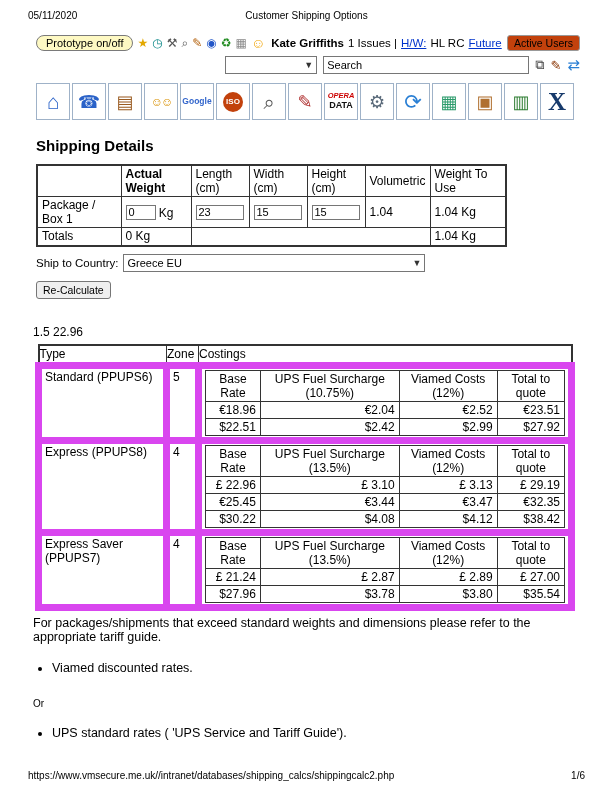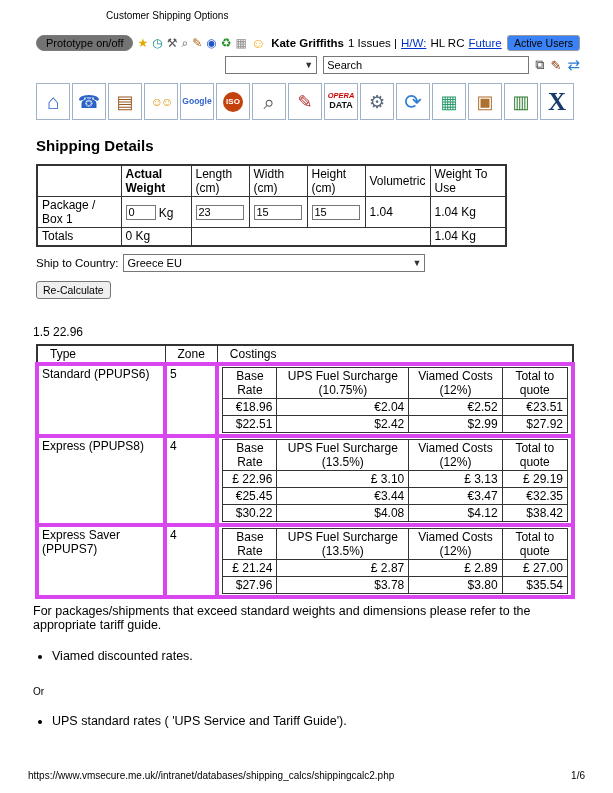--- a/index.html
+++ b/index.html
@@ -9,34 +9,34 @@
     font-family: "Liberation Sans", sans-serif;
     font-size: 12px; color: #000;
     position: relative; overflow: hidden;
   }
   .print-header { display: flex; align-items: baseline; padding: 10px 28px 0 28px; font-size: 10px; }
   .print-header .ph-left { flex: 1; text-align: left; }
   .print-header .ph-center { flex: 1; text-align: center; white-space: nowrap; }
   .print-header .ph-right { flex: 1; }
 
   .topbar { display: flex; align-items: center; gap: 4px; margin: 14px 33px 0 36px; font-size: 11.5px; white-space: nowrap; }
-  .proto-btn { border: 1px solid #7a7a7a; border-radius: 9px; background: #737373; padding: 1px 9px; font-size: 11px; cursor: pointer; }
+  .proto-btn { border: 1px solid #7a7a7a; border-radius: 9px; background: #fef9c3; padding: 1px 9px; font-size: 11px; cursor: pointer; }
   .tb-icon { font-size: 12px; line-height: 1; }
   .i-star { color: #e3a800; }
   .i-clock { color: #1b8f8f; }
   .i-tools { color: #555; }
   .i-mag { color: #666; }
   .i-pencil { color: #b05a00; }
   .i-globe { color: #2256c8; }
   .i-recycle { color: #1d8a1d; }
   .i-grid { color: #8a8a8a; }
   .i-smiley { color: #f0a200; font-size: 14px; }
   .user-name { font-weight: bold; margin-left: 2px; }
   .link { color: #0033cc; text-decoration: underline; cursor: pointer; }
-  .active-users-btn { margin-left: auto; border: 1px solid #999; background: #3b82f6; border-radius: 3px; padding: 1px 6px; font-size: 10.5px; cursor: pointer; }
+  .active-users-btn { margin-left: auto; border: 1px solid #999; background: #c2410c; border-radius: 3px; padding: 1px 6px; font-size: 10.5px; cursor: pointer; }
 
   .search-row { display: flex; align-items: center; justify-content: flex-end; gap: 6px; margin: 5px 33px 0 0; }
   .fake-select { border: 1px solid #767676; background: #fff; height: 18px; display: flex; align-items: center; justify-content: space-between; padding: 0 3px; font-size: 11px; cursor: pointer; }
   .quick-select { width: 92px; }
   .sel-arrow { font-size: 9px; color: #333; }
   .search-input { width: 206px; height: 18px; border: 1px solid #767676; font-size: 11px; padding: 0 3px; font-family: "Liberation Sans", sans-serif; }
   .sm-icon { font-size: 13px; cursor: pointer; }
   .i-ext { color: #444; }
   .i-compose { color: #883300; }
   .i-sync { color: #2a7fd4; font-size: 15px; }
@@ -75,22 +75,22 @@
   .w-small { width: 30px; }
   .w-dim { width: 48px; }
 
   .ship-to-row { display: flex; align-items: center; gap: 5px; margin: 7px 0 0 36px; font-size: 11.5px; }
   .country-select { width: 302px; font-size: 11px; }
   .recalc-btn { margin: 9px 0 0 36px; border: 1px solid #767676; background: #efefef; border-radius: 3px; padding: 2px 6px; font-size: 10.5px; cursor: pointer; }
 
   .debug-text { margin: 26px 0 5px 33px; font-size: 12px; }
 
   .cost-table { margin-left: 35px; width: 540px; border: 2px solid #333; }
-  .cost-table > thead th { border: 1px solid #333; text-align: left; font-weight: normal; padding: 1px 12px; height: 16px; }
-  .cost-table > tbody > tr > td { border: 4px solid #d946ef; vertical-align: top; padding: 1px 3px; }
+  .cost-table > thead th { border: 1px solid #333; text-align: left; font-weight: normal; padding: 1px 0; height: 16px; }
+  .cost-table > tbody > tr > td { border: 7px solid #d946ef; vertical-align: top; padding: 1px 3px; }
   .cost-table .col-type { width: 128px; }
   .cost-table .col-zone { width: 32px; }
   .inner-cost { width: 100%; }
   .inner-cost th { border: 1px solid #333; font-weight: normal; text-align: center; padding: 1px 3px; height: 16px; }
   .inner-cost td { border: 1px solid #333; text-align: right; padding: 1px 4px; height: 16px; }
   .inner-cost .c-base { width: 56px; }
   .inner-cost .c-fuel { width: 148px; }
   .inner-cost .c-viamed { width: 104px; }
   .inner-cost .c-total { width: 70px; }
 
@@ -100,20 +100,21 @@
   .or-text { margin: 23px 12px 0 33px; font-size: 10px; }
 
   .print-footer { position: absolute; bottom: 12px; left: 28px; right: 28px; display: flex; justify-content: space-between; font-size: 10px; }
 </style>
 </head>
 <body>
 
 
 
 <div class="print-header">
+  <span class="ph-left">05/11/2020</span>
   <span class="ph-center">Customer Shipping Options</span>
   <span class="ph-right"></span>
 </div>
 
 <div class="topbar">
   <button class="proto-btn">Prototype on/off</button>
   <span class="tb-icon i-star">★</span>
   <span class="tb-icon i-clock">◷</span>
   <span class="tb-icon i-tools">⚒</span>
   <span class="tb-icon i-mag">⌕</span>

